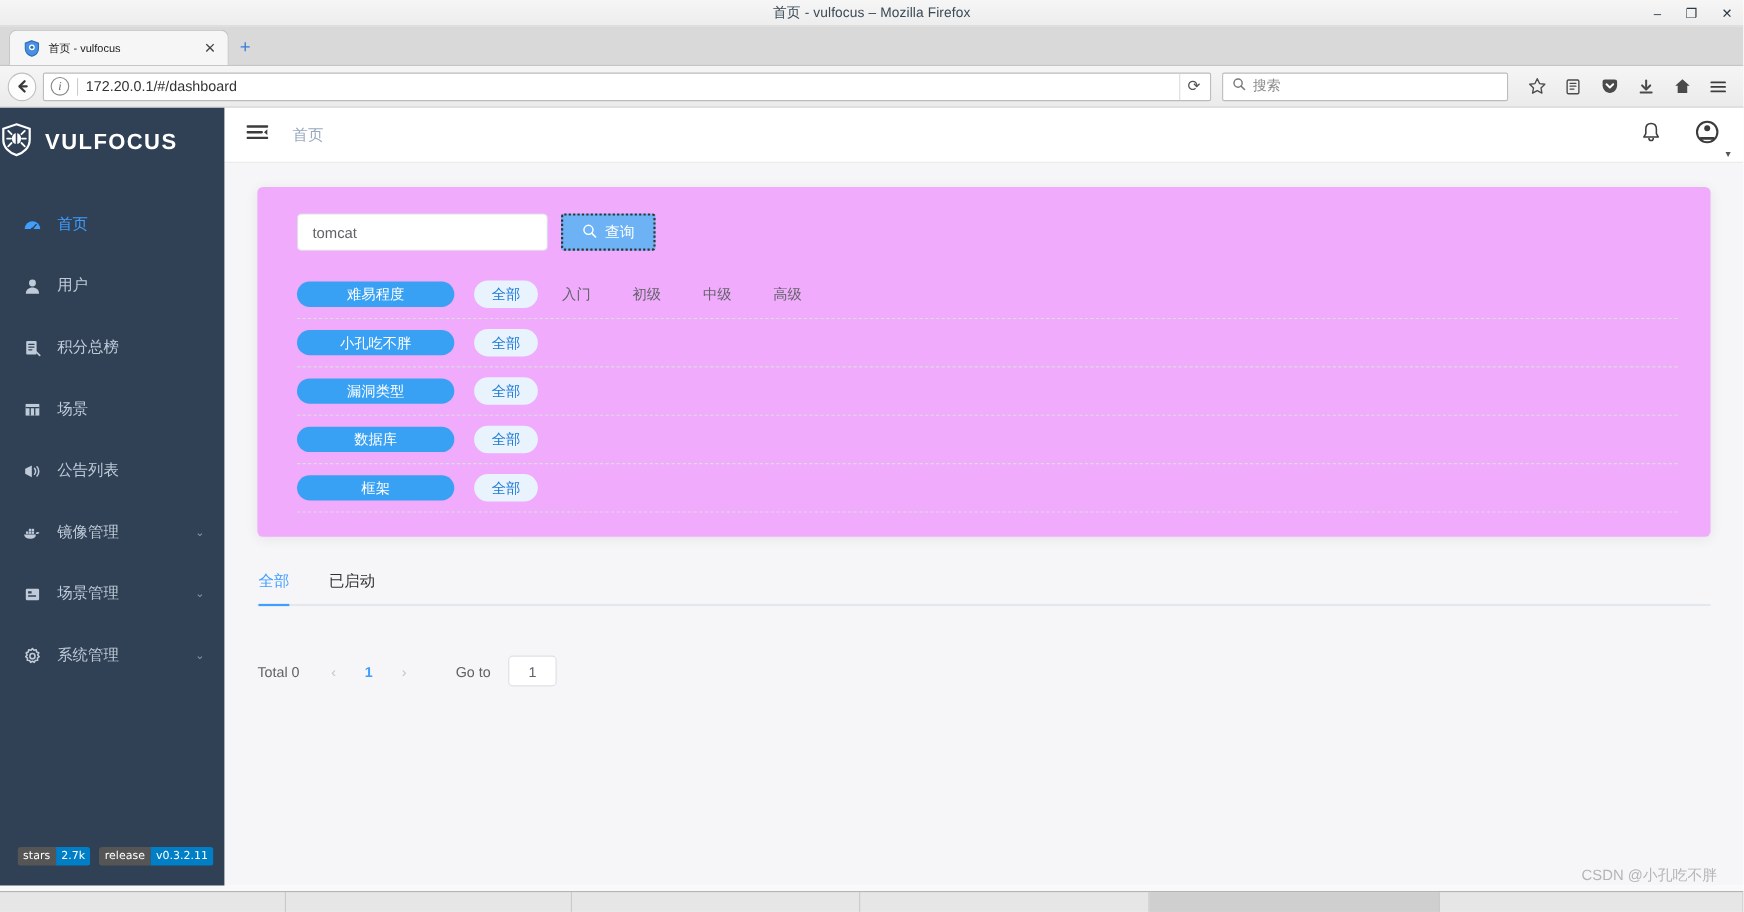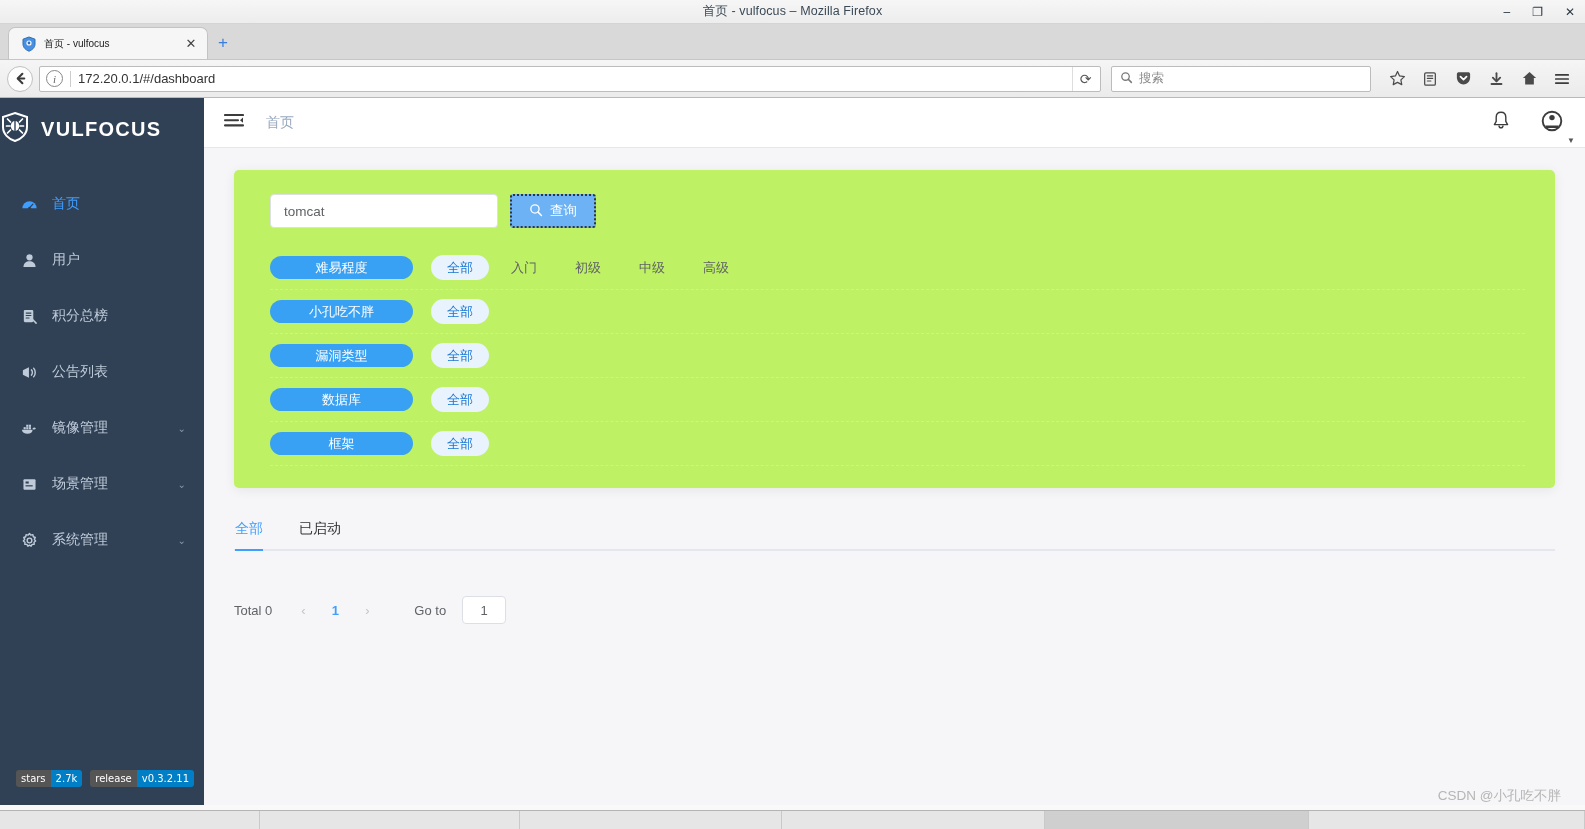--- a/index.html
+++ b/index.html
@@ -136,21 +136,21 @@
   }
   .hamburger { width: 20px; cursor: pointer; }
   .breadcrumb { margin-left: 22px; font-size: 14px; color: #97a8be; }
   .topbar-right { margin-left: auto; display:flex; align-items:center; gap: 30px; }
   .tb-icon { cursor: pointer; color: #3c3c3c; position: relative; }
   .avatar-caret { position:absolute; right:-12px; bottom:-9px; font-size: 8px; color:#555; }
 
   .content { flex: 1; background: #f6f6f8; padding: 22px 30px 0 30px; overflow: hidden; }
 
   .card {
-    background: #bef264; border-radius: 5px;
+    background: #f0abfc; border-radius: 5px;
     box-shadow: 0 2px 12px rgba(0,0,0,.07);
     padding: 24px 30px 22px 36px;
   }
   .search-row { display:flex; align-items:center; gap: 12px; margin-bottom: 18px; }
   .search-input {
     width: 228px; height: 34px; border: 1px solid #dcdfe6; border-radius: 4px;
     padding: 0 13px; font-size: 13.5px; color: #606266;
     font-family: "Liberation Sans", sans-serif; outline: none;
   }
   .query-btn {
@@ -353,20 +353,30 @@
             <svg width="17" height="17" viewBox="0 0 18 18">
               <rect x="3" y="2" width="10" height="13" rx="1.2" fill="#bfcbd9"></rect>
               <path d="M5.5 5.4h5M5.5 8h5M5.5 10.6h3" stroke="#304156" stroke-width="1.2" stroke-linecap="round"></path>
               <path d="M12 12 L16 16" stroke="#bfcbd9" stroke-width="1.6" stroke-linecap="round"></path>
             </svg>
           </span>
           <span class="ni-label">积分总榜</span>
           <span class="ni-caret"></span>
         </div>
 
+        <div class="nav-item">
+          <span class="ni-icon">
+            <svg width="17" height="17" viewBox="0 0 18 18">
+              <rect x="2.4" y="3.4" width="13.2" height="11.2" fill="#bfcbd9"></rect>
+              <path d="M2.4 7 H15.6 M6.8 7 V14.6 M11.2 7 V14.6" stroke="#304156" stroke-width="1.3"></path>
+            </svg>
+          </span>
+          <span class="ni-label">场景</span>
+          <span class="ni-caret"></span>
+        </div>
 
         <div class="nav-item">
           <span class="ni-icon">
             <svg width="17" height="17" viewBox="0 0 18 18">
               <path d="M2 6.6 L8.4 3.4 V14.6 L2 11.4 Z" fill="#bfcbd9"></path>
               <path d="M11 6.2 C12.4 7.4 12.4 10.6 11 11.8 M13.4 4.6 C15.6 6.6 15.6 11.4 13.4 13.4" fill="none" stroke="#bfcbd9" stroke-width="1.5" stroke-linecap="round"></path>
             </svg>
           </span>
           <span class="ni-label">公告列表</span>
           <span class="ni-caret"></span>

